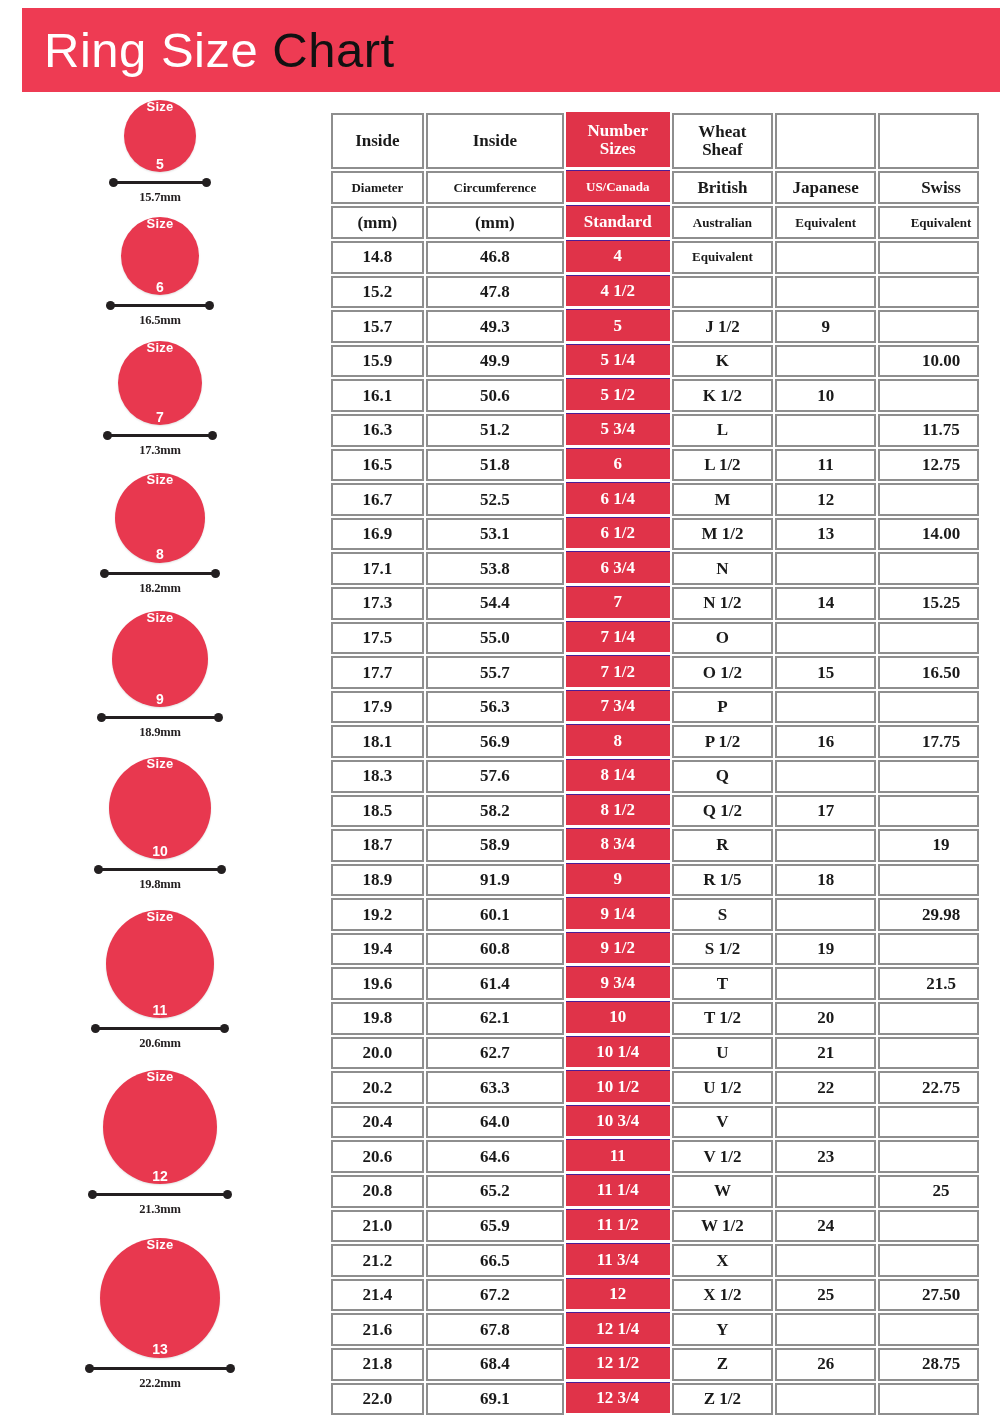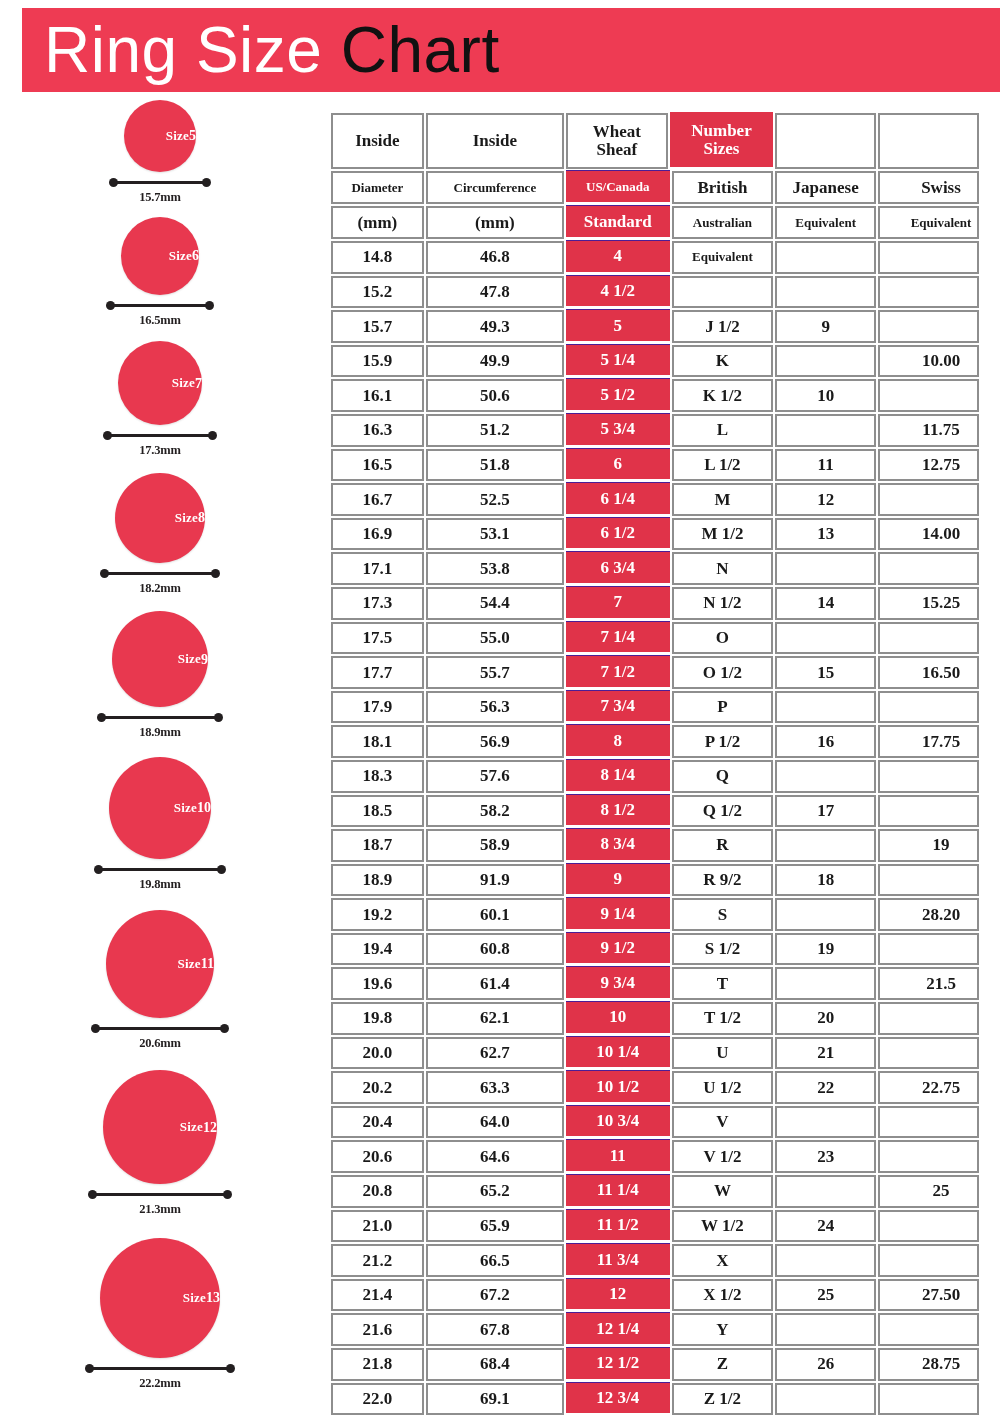--- a/index.html
+++ b/index.html
@@ -23,21 +23,21 @@
     width: 978px;
     height: 84px;
     background: #ee3b53;
     display: flex;
     align-items: center;
     box-sizing: border-box;
     padding-left: 22px;
   }
   #banner .title-wrap {
     font-family: "Liberation Sans", sans-serif;
-    font-size: 64px;
+    font-size: 49px;
     font-weight: 400;
     letter-spacing: 0.5px;
     line-height: 1;
     white-space: nowrap;
   }
   #banner .t-white { color: #ffffff; }
   #banner .t-black { color: #111111; }
 
   
   #circle-col {
@@ -51,25 +51,25 @@
     position: relative;
     width: 320px;
     display: flex;
     flex-direction: column;
     align-items: center;
   }
   .circle {
     border-radius: 50%;
     background: #e8384f;
     display: flex;
-    flex-direction: row;
+    flex-direction: column;
     align-items: center;
-    justify-content: flex-end;
+    justify-content: space-between;
     color: #ffffff;
-    font-family: Liberation Serif, serif;
+    font-family: Liberation Sans, sans-serif;
     font-weight: 700;
     line-height: 1.08;
     text-align: center;
     box-shadow: 0 1px 2px rgba(0,0,0,0.12);
   }
   .circle .c-word { font-size: 13px; letter-spacing: 0.2px; }
   .circle .c-num  { font-size: 14px; }
 
   .measure {
     position: relative;
@@ -285,27 +285,27 @@
         <div class="dot right"></div>
       </div>
       <div class="mm-label">22.2mm</div>
     </div>
   </div>
 
 <div id="table-wrap">
     <div class="trow">
       <div class="tcell c0 h-tall hdr">Inside</div>
       <div class="tcell c1 h-tall hdr">Inside</div>
+      <div class="tcell c2 h-tall red stackcell hdr tall">
+        <span>Number</span>
+        <span>Sizes</span>
+      </div>
       <div class="tcell c3 h-tall stackcell hdr">
         <span>Wheat</span>
         <span>Sheaf</span>
-      </div>
-      <div class="tcell c2 h-tall red stackcell hdr tall">
-        <span>Number</span>
-        <span>Sizes</span>
       </div>
       <div class="tcell c4 h-tall hdr"></div>
       <div class="tcell c5 h-tall hdr"></div>
     </div>
     <div class="trow">
       <div class="tcell c0 h-std shrink hdr">Diameter</div>
       <div class="tcell c1 h-std shrink hdr">Circumference</div>
       <div class="tcell c2 h-std red shrink hdr">US/Canada</div>
       <div class="tcell c3 h-std hdr">British</div>
       <div class="tcell c4 h-std hdr">Japanese</div>
@@ -460,31 +460,31 @@
       <div class="tcell c1 h-body">58.9</div>
       <div class="tcell c2 h-body red">8 3/4</div>
       <div class="tcell c3 h-body">R</div>
       <div class="tcell c4 h-body"></div>
       <div class="tcell c5 h-body">19</div>
     </div>
     <div class="trow">
       <div class="tcell c0 h-body">18.9</div>
       <div class="tcell c1 h-body">91.9</div>
       <div class="tcell c2 h-body red">9</div>
-      <div class="tcell c3 h-body">R 9/2</div>
+      <div class="tcell c3 h-body">R 1/5</div>
       <div class="tcell c4 h-body">18</div>
       <div class="tcell c5 h-body"></div>
     </div>
     <div class="trow">
       <div class="tcell c0 h-body">19.2</div>
       <div class="tcell c1 h-body">60.1</div>
       <div class="tcell c2 h-body red">9 1/4</div>
       <div class="tcell c3 h-body">S</div>
       <div class="tcell c4 h-body"></div>
-      <div class="tcell c5 h-body">28.20</div>
+      <div class="tcell c5 h-body">29.98</div>
     </div>
     <div class="trow">
       <div class="tcell c0 h-body">19.4</div>
       <div class="tcell c1 h-body">60.8</div>
       <div class="tcell c2 h-body red">9 1/2</div>
       <div class="tcell c3 h-body">S 1/2</div>
       <div class="tcell c4 h-body">19</div>
       <div class="tcell c5 h-body"></div>
     </div>
     <div class="trow">

